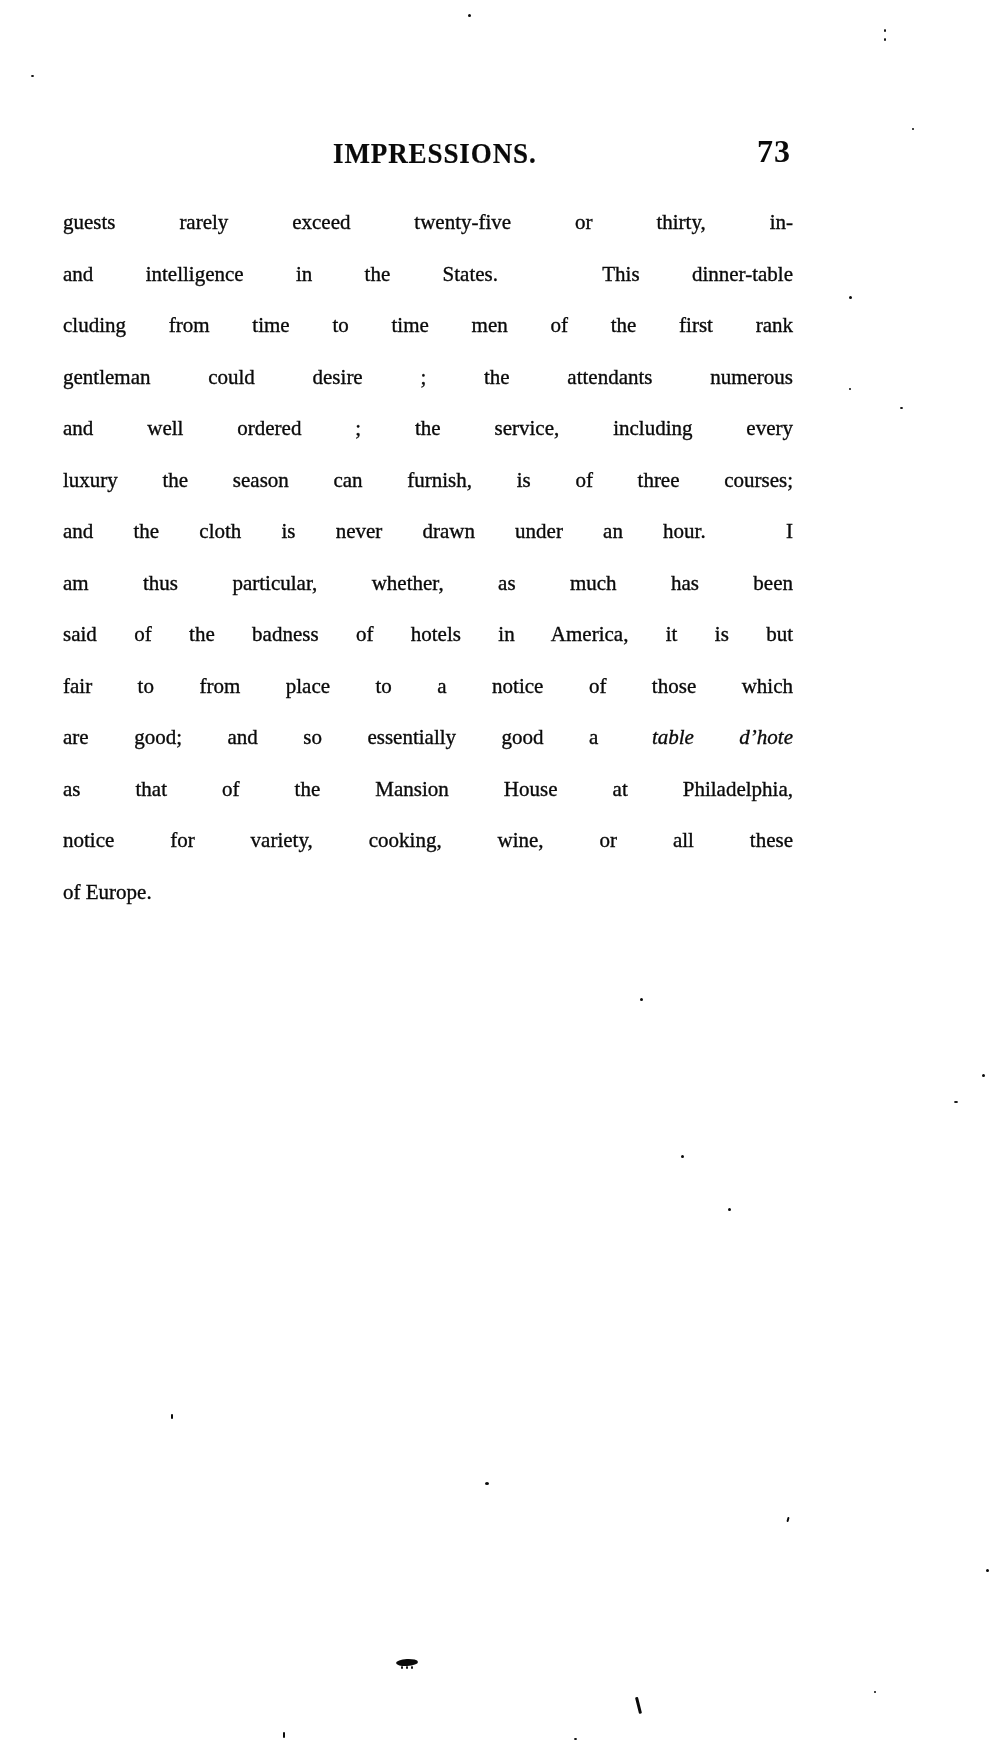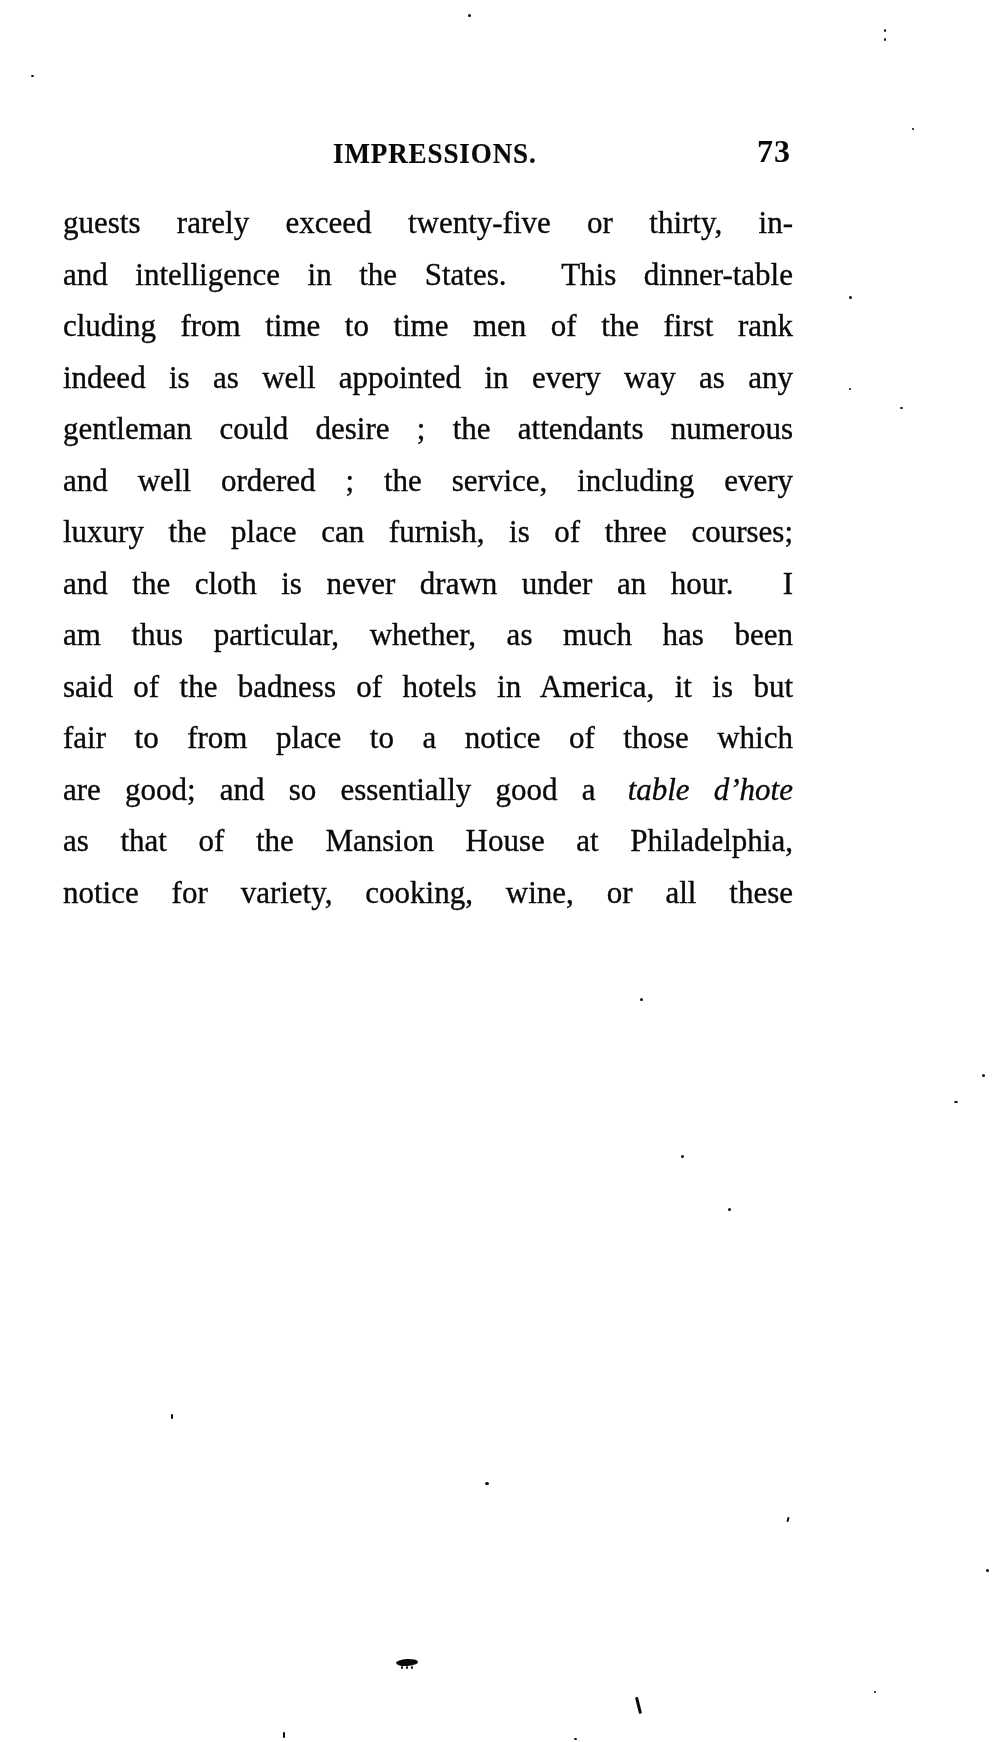--- a/index.html
+++ b/index.html
@@ -34,21 +34,21 @@
     top: 133px;
     font-size: 32px;
     font-weight: 700;
     letter-spacing: 1px;
   }
   .body-text {
     position: absolute;
     left: 63px;
     top: 197px;
     width: 730px;
-    font-size: 31px;
+    font-size: 21px;
     -webkit-text-stroke: 0.35px var(--ink);
   }
   .line {
     height: 51.5px;
     line-height: 51.5px;
     text-align: justify;
     text-align-last: justify;
   }
   .line.last {
     text-align-last: left;
@@ -91,31 +91,31 @@
 <div class="page">
 
   <div class="running-head">IMPRESSIONS.</div>
 
   <div class="page-number">73</div>
 
   <div class="body-text">
     <div class="line">guests rarely exceed twenty-five or thirty, in-</div>
     <div class="line">and intelligence in the States.&nbsp; This dinner-table</div>
     <div class="line">cluding from time to time men of the first rank</div>
-    <div class="line">indeed is as well appointed in every way as any</div>
     <div class="line">gentleman could desire ; the attendants numerous</div>
     <div class="line">and well ordered ; the service, including every</div>
-    <div class="line">luxury the place can furnish, is of three courses;</div>
+    <div class="line">luxury the season can furnish, is of three courses;</div>
     <div class="line">and the cloth is never drawn under an hour.&nbsp; I</div>
     <div class="line">am thus particular, whether, as much has been</div>
     <div class="line">said of the badness of hotels in America, it is but</div>
     <div class="line">fair to from place to a notice of those which</div>
     <div class="line"><span>are good; and so essentially good a </span><i>table d’hote</i></div>
     <div class="line">as that of the Mansion House at Philadelphia,</div>
     <div class="line">notice for variety, cooking, wine, or all these</div>
+    <div class="line last">of Europe.</div>
   </div>
 
   <div class="speck" style="left:468px; top:14px;  width:3px; height:3px;"></div>
   <div class="speck" style="left:884px; top:29px;  width:2px; height:3px;"></div>
   <div class="speck" style="left:884px; top:38px;  width:2px; height:3px;"></div>
   <div class="speck" style="left:31px;  top:75px;  width:3px; height:2px;"></div>
   <div class="speck" style="left:912px; top:128px; width:2px; height:2px;"></div>
   <div class="speck" style="left:849px; top:296px; width:3px; height:3px;"></div>
   <div class="speck" style="left:849px; top:388px; width:2px; height:2px;"></div>
   <div class="speck" style="left:900px; top:407px; width:3px; height:2px;"></div>

